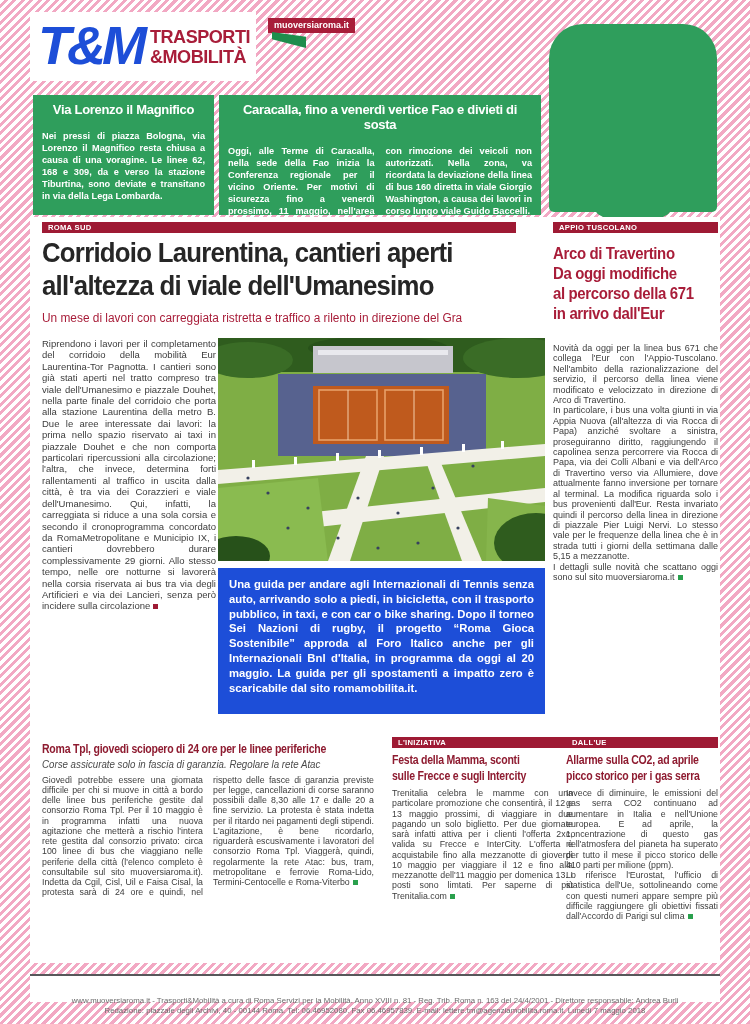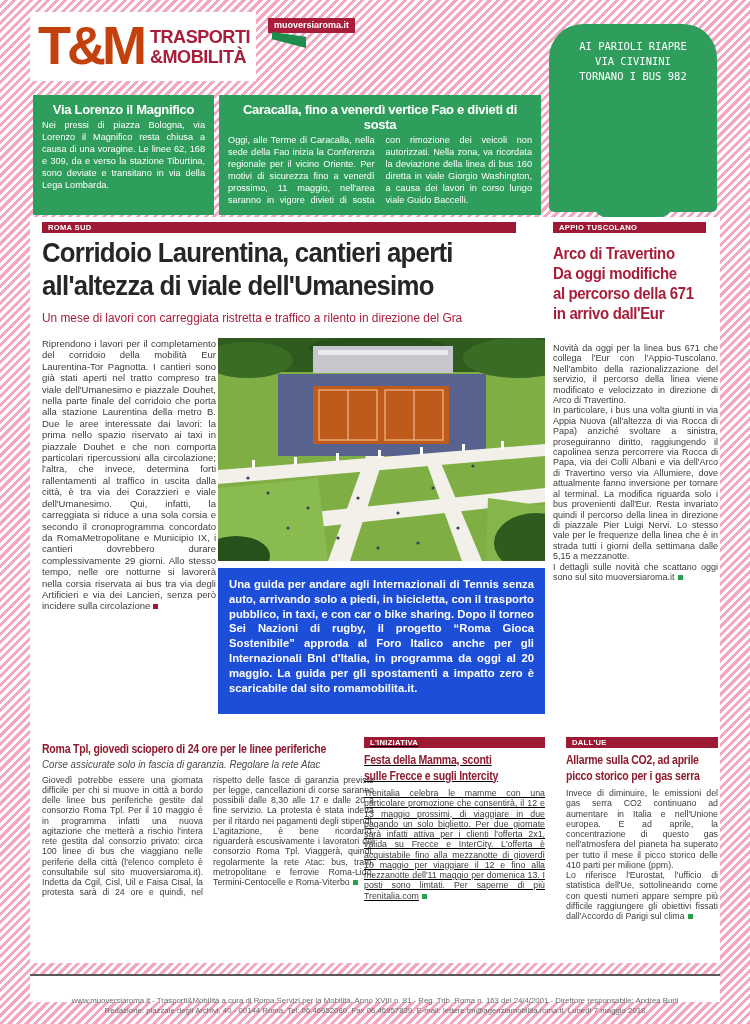--- a/index.html
+++ b/index.html
@@ -3,64 +3,64 @@
 <meta charset="utf-8">
 <style>
   html,body{margin:0;padding:0;}
   body{width:750px;height:1024px;font-family:"Liberation Sans",sans-serif;}
   .page{position:relative;width:750px;height:1024px;overflow:hidden;
     background:repeating-linear-gradient(135deg,#ffffff 0 3px,#f2a8c3 3px 6px);}
   .abs{position:absolute;}
 
   
   .logo-box{left:30px;top:12px;width:226px;height:69px;background:#fff;}
-  .logo-tm{left:8px;top:2px;font-size:54px;font-weight:bold;color:#c2410c;letter-spacing:-4px;line-height:62px;}
+  .logo-tm{left:8px;top:2px;font-size:54px;font-weight:bold;color:#1d4ed8;letter-spacing:-4px;line-height:62px;font-style:italic;}
   .logo-title{left:120px;top:15px;font-size:19px;font-weight:bold;color:#a81d39;line-height:19.5px;white-space:pre-line;letter-spacing:-0.5px;transform:scaleX(0.95);transform-origin:0 0;}
   .site-badge{left:268px;top:18px;background:#a81d39;color:#fff;font-size:9px;font-weight:bold;padding:2px 6px 3px;}
   .ribbon{left:272px;top:32px;width:34px;height:16px;background:#1e8d4c;clip-path:polygon(0 0,100% 30%,100% 100%,0 45%);}
 
   
   .sign{left:549px;top:24px;width:168px;height:188px;}
   .sign-green{position:absolute;inset:0;background:#2f9e5c;border-radius:34px 34px 5px 5px;}
   .sign-green:after{content:"";position:absolute;left:28%;right:28%;bottom:-9px;height:20px;background:#2f9e5c;border-radius:0 0 50% 50%;}
   .sign-title{position:absolute;left:4px;right:4px;top:15px;color:#fff;font-family:"DejaVu Sans Mono",monospace;font-size:10.5px;line-height:15px;text-align:center;white-space:pre-line;}
   .sign-body{position:absolute;left:10px;right:10px;top:71px;height:103px;background:#fff;padding:5px 6px;box-sizing:border-box;font-size:9.4px;font-weight:bold;color:#2b2b2b;line-height:12.4px;text-align:justify;}
 
   
   .notice{background:#2f9e5c;color:#fff;padding:7px 9px;box-sizing:border-box;}
   .notice1{left:33px;top:95px;width:181px;height:120px;}
   .notice2{left:219px;top:95px;width:322px;height:120px;}
   .notice-title{font-size:13px;font-weight:bold;text-align:center;letter-spacing:-0.3px;}
-  .notice-body{margin-top:3px;font-size:9.2px;font-weight:normal;line-height:11.9px;text-align:justify;}
+  .notice-body{margin-top:14px;font-size:9.2px;font-weight:bold;line-height:11.9px;text-align:justify;}
   .cols2{column-count:2;column-gap:11px;}
 
   
   .panel{left:30px;top:217px;width:690px;height:746px;background:#fff;}
 
   .kicker{background:#9e1a34;color:#fff;font-size:7.6px;font-weight:bold;line-height:11px;height:11px;padding-left:6px;letter-spacing:0.3px;box-sizing:border-box;}
   .k-main{position:absolute;left:12px;top:5px;width:474px;}
-  .k-side{position:absolute;left:523px;top:5px;width:153px;}
+  .k-side{position:absolute;left:523px;top:5px;width:165px;}
 
   .headline-main{position:absolute;left:12px;top:19px;width:540px;font-size:28px;line-height:33px;font-weight:bold;color:#262626;letter-spacing:-0.8px;transform:scaleX(0.92);transform-origin:0 0;}
   .subhead-main{position:absolute;left:12px;top:94px;width:540px;font-size:12.5px;color:#a81d39;transform:scaleX(0.95);transform-origin:0 0;}
 
   .body-txt{font-size:9.5px;line-height:11.4px;color:#3c3c3c;text-align:justify;}
   .main-body{position:absolute;left:12px;top:121px;width:174px;height:400px;overflow:hidden;}
   .pre{white-space:pre-line;}
 
   .photo{position:absolute;left:188px;top:121px;width:327px;height:223px;overflow:hidden;}
   .caption-box{position:absolute;left:188px;top:351px;width:327px;height:146px;background:#1d4ed8;color:#fff;padding:9px 11px;box-sizing:border-box;font-size:11.3px;font-weight:bold;line-height:14.8px;text-align:justify;}
 
   .side-headline{position:absolute;left:523px;top:27px;width:186px;font-size:17px;line-height:20px;font-weight:bold;color:#a81d39;letter-spacing:-0.4px;white-space:pre-line;transform:scaleX(0.88);transform-origin:0 0;}
   .side-body{position:absolute;left:523px;top:126px;width:165px;height:392px;overflow:hidden;font-size:9px;line-height:10.4px;color:#3c3c3c;text-align:justify;}
 
   
   .b-art{position:absolute;top:520px;}
   .b1{left:12px;width:332px;}
-  .b2{left:334px;width:181px;text-decoration:underline;}
+  .b2{left:362px;width:181px;}
   .b3{left:536px;width:152px;}
   .b-kicker{width:100%;}
   .b-headline{margin-top:4px;font-size:13.5px;line-height:15.5px;font-weight:bold;color:#8e1b30;letter-spacing:-0.3px;white-space:pre-line;transform:scaleX(0.78);transform-origin:0 0;width:128%;}
   .b-subhead{margin-top:1px;font-size:10.8px;font-style:italic;color:#4a4a4a;transform:scaleX(0.9);transform-origin:0 0;width:111%;white-space:nowrap;}
   .b-body{margin-top:5px;font-size:8.8px;line-height:10.25px;color:#3c3c3c;text-align:justify;}
   .b1 .b-body{column-count:2;column-gap:10px;height:176px;overflow:hidden;}
   .b2 .b-body,.b3 .b-body{height:176px;overflow:hidden;}
 
   .mark{display:inline-block;width:5px;height:5px;margin-left:3px;vertical-align:baseline;}
   .mark-red{background:#9e1a34;}
@@ -78,23 +78,20 @@
   <div class="abs logo-box">
     <div class="abs logo-tm">T&amp;M</div>
     <div class="abs logo-title pre">TRASPORTI
 &amp;MOBILITÀ</div>
   </div>
   <div class="abs site-badge">muoversiaroma.it</div>
   <div class="abs ribbon"></div>
 
   <div class="abs sign">
     <div class="sign-green"></div>
-    <div class="sign-title">AI PARIOLI RIAPRE
-VIA CIVININI
-TORNANO I BUS 982</div>
   </div>
 
   <div class="abs notice notice1">
     <div class="notice-title">Via Lorenzo il Magnifico</div>
     <div class="notice-body">Nei pressi di piazza Bologna, via Lorenzo il Magnifico resta chiusa a causa di una voragine. Le linee 62, 168 e 309, da e verso la stazione Tiburtina, sono deviate e transitano in via della Lega Lombarda.</div>
   </div>
   <div class="abs notice notice2">
     <div class="notice-title">Caracalla, fino a venerdì vertice Fao e divieti di sosta</div>
     <div class="notice-body cols2">Oggi, alle Terme di Caracalla, nella sede della Fao inizia la Conferenza regionale per il vicino Oriente. Per motivi di sicurezza fino a venerdì prossimo, 11 maggio, nell'area saranno in vigore divieti di sosta con rimozione dei veicoli non autorizzati. Nella zona, va ricordata la deviazione della linea di bus 160 diretta in viale Giorgio Washington, a causa dei lavori in corso lungo viale Guido Baccelli.</div>
   </div>

